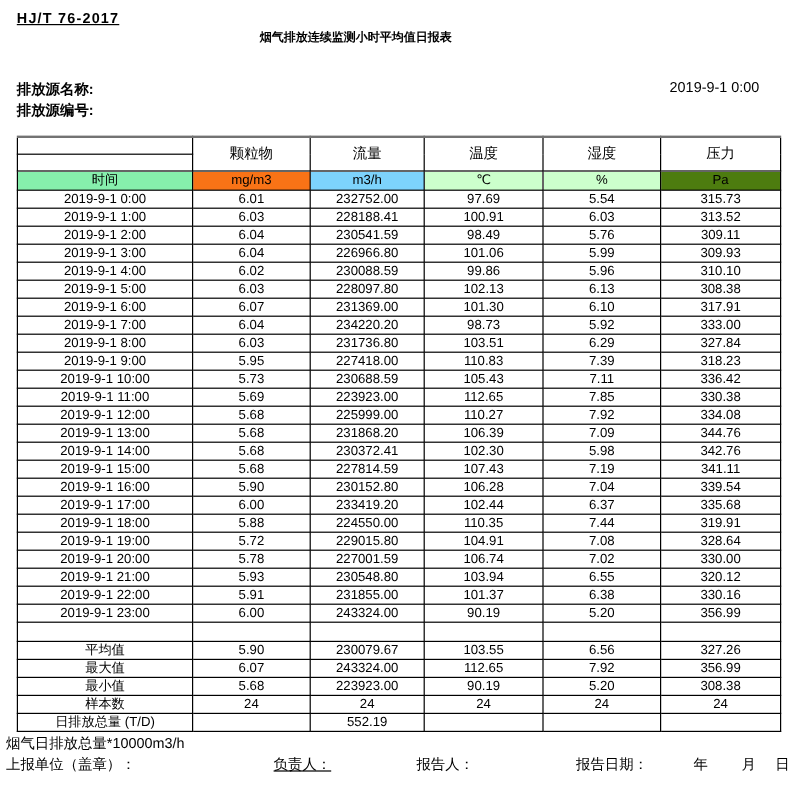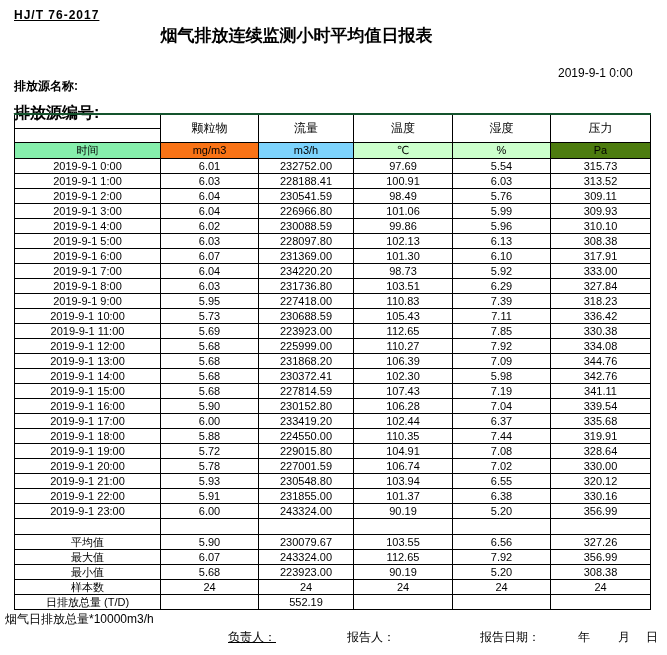--- a/index.html
+++ b/index.html
@@ -1,27 +1,27 @@
 <!DOCTYPE html>
 <html><head>
 <meta charset="utf-8">
 <style>
   html,body{margin:0;padding:0;}
   body{
     width:667px;height:655px;position:relative;background:#ffffff;
     font-family:"Liberation Sans","DejaVu Sans",sans-serif;color:#000;
   }
   .std{position:absolute;top:8px;left:14px;font-size:12px;font-weight:bold;letter-spacing:1px;text-decoration:underline;}
-  .title{position:absolute;top:24px;left:0;width:593px;text-align:center;font-size:17px;font-weight:bold;}
-  .info-name{position:absolute;top:66px;left:14px;font-size:12px;font-weight:bold;margin-top:12px;}
-  .info-code{position:absolute;top:84px;left:14px;font-size:16px;font-weight:bold;margin-top:19px;}
+  .title{position:absolute;top:24px;left:0;width:593px;text-align:center;font-size:10px;font-weight:bold;}
+  .info-name{position:absolute;top:66px;left:14px;font-size:12px;font-weight:bold;}
+  .info-code{position:absolute;top:84px;left:14px;font-size:12px;font-weight:bold;}
   .report-date{position:absolute;top:66px;left:558px;font-size:12px;}
   table.report{
     position:absolute;top:113px;left:14px;width:636px;
-    border-collapse:collapse;table-layout:fixed;border-top:2px solid #14532d;
+    border-collapse:collapse;table-layout:fixed;border-top:2px solid #737373;
   }
   table.report td, table.report th{
     border:1px solid #000;text-align:center;vertical-align:middle;
     font-size:11px;font-weight:normal;padding:0;line-height:13px;height:14px;
     overflow:hidden;white-space:nowrap;
   }
   col.c-time{width:146px;}
   col.c-pm{width:98px;}
   col.c-flow{width:95px;}
   col.c-temp{width:99px;}
@@ -324,19 +324,20 @@
         <td>552.19</td>
         <td></td>
         <td></td>
         <td></td>
       </tr>
     </tbody>
 </table>
 
 <div class="footer-note">烟气日排放总量*10000m3/h</div>
 <div class="footer-line">
+  <span class="fl-unit">上报单位（盖章）：</span>
   <span class="fl-principal">负责人：</span>
   <span class="fl-reporter">报告人：</span>
   <span class="fl-rdate">报告日期：</span>
   <span class="fl-year">年</span>
   <span class="fl-month">月</span>
   <span class="fl-day">日</span>
 </div>
 
 </body></html>

